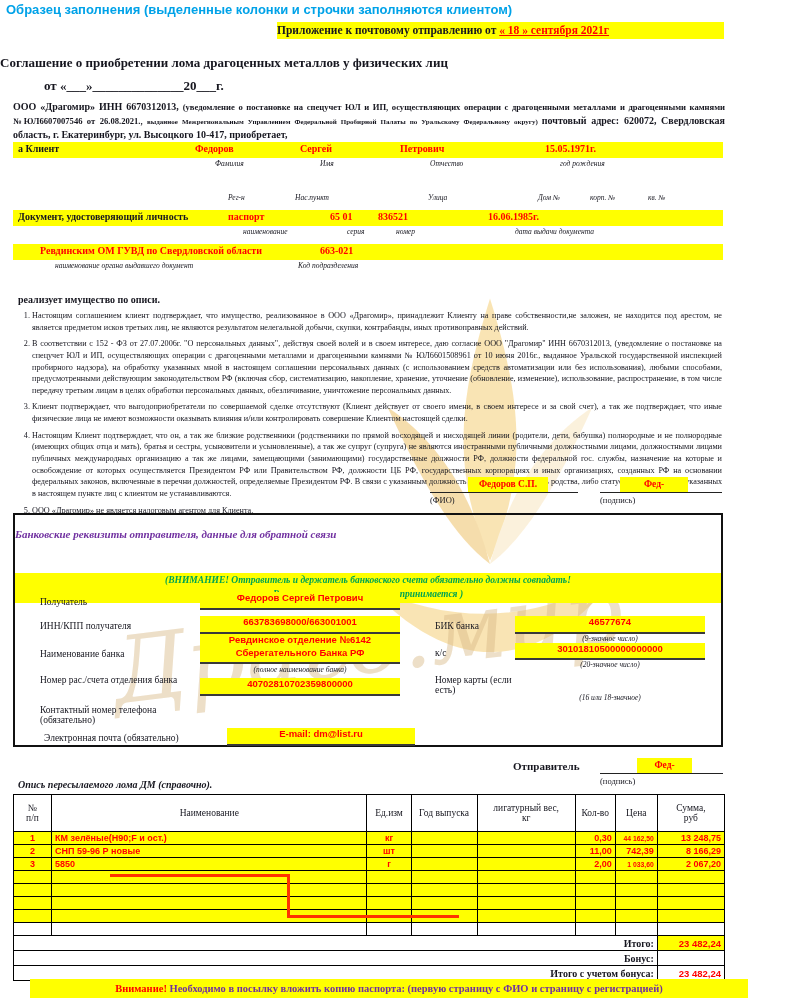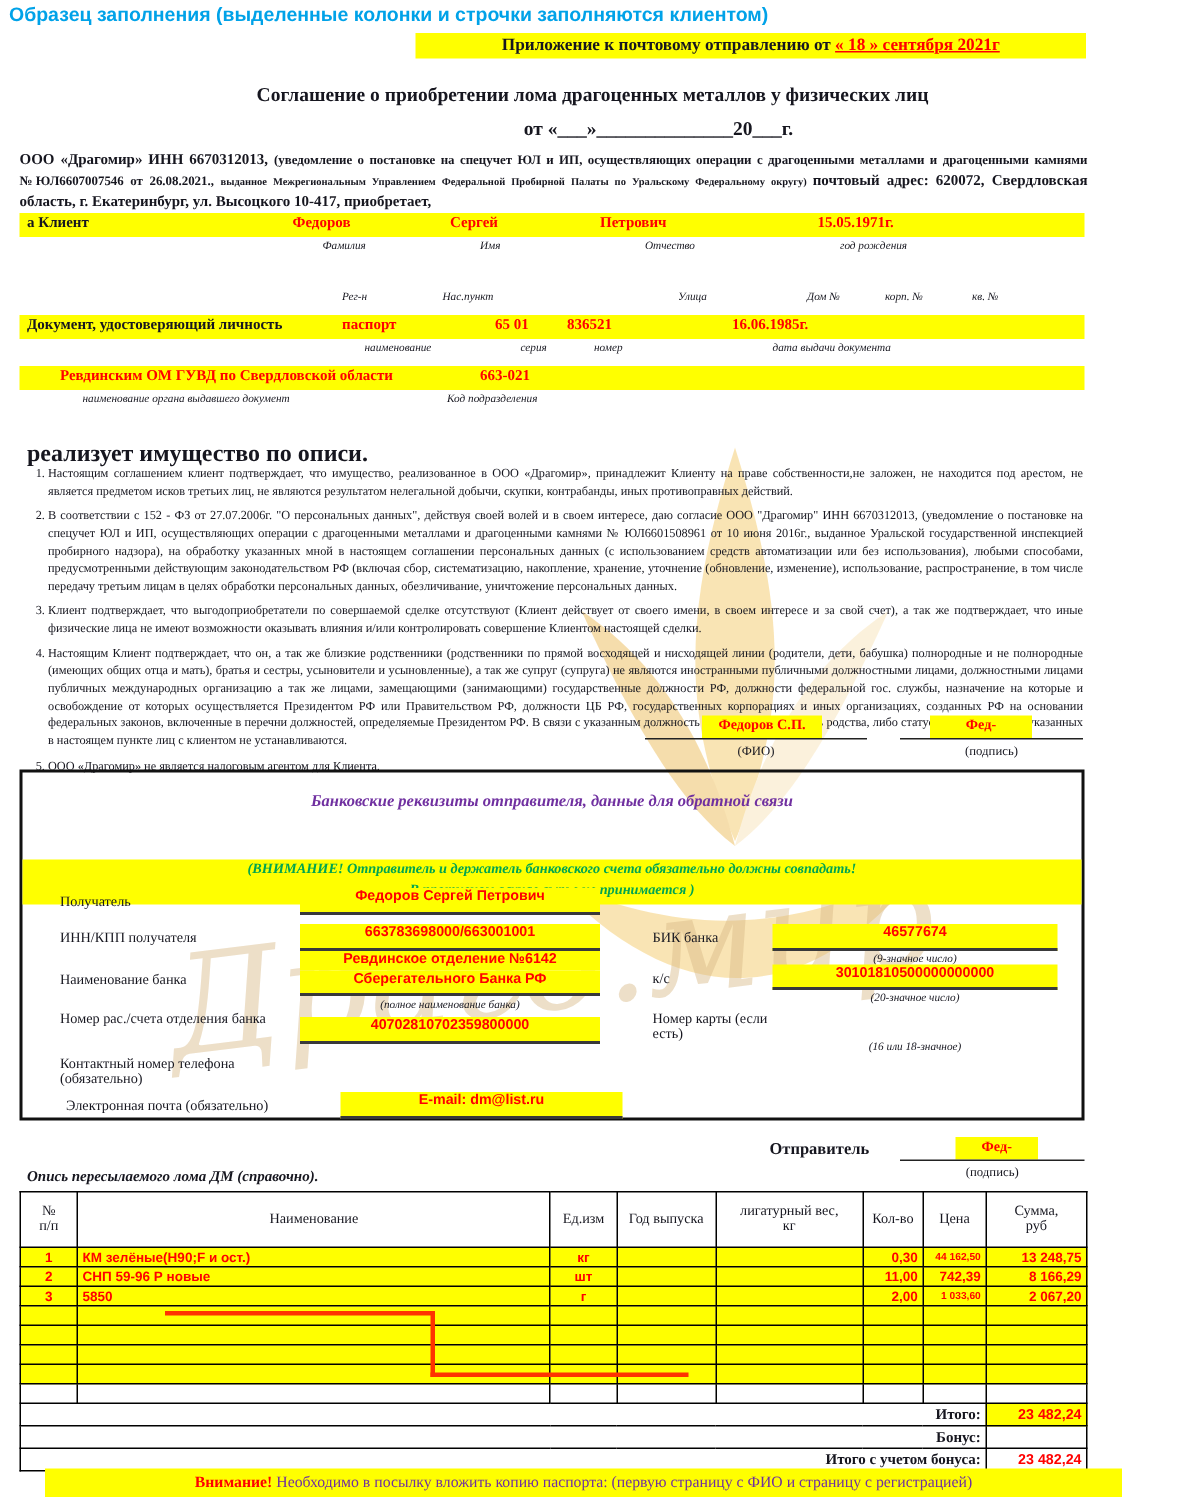--- a/index.html
+++ b/index.html
@@ -4,21 +4,21 @@
 <style>
   html,body{margin:0;padding:0;background:#888;}
   #page{position:relative;width:790px;height:1000px;background:#ffffff;margin:0 auto;
         font-family:"Liberation Serif",serif;color:#16161f;overflow:hidden;}
   .abs{position:absolute;}
   .yellow{background:#ffff00;}
   .red{color:#ff0000;}
   .b{font-weight:bold;}
   .i{font-style:italic;}
   .sans{font-family:"Liberation Sans",sans-serif;}
-  .center{text-align:center;}
+  .center{text-align:left;}
 
   
   #watermark-emblem{left:330px;top:290px;opacity:.42;z-index:0;}
   #watermark-text{left:110px;top:580px;width:640px;font-size:92px;font-style:italic;
      font-family:"DejaVu Serif",serif;color:rgba(214,184,134,.45);transform:rotate(-7deg);
      z-index:0;white-space:nowrap;}
 
   .z{z-index:2;}
 
   
@@ -32,21 +32,21 @@
   #intro{left:13px;top:100px;width:712px;font-size:10px;line-height:1.38;text-align:justify;}
   #intro .s2{font-size:8.6px;}
   #intro .s3{font-size:7px;}
 
   
   .crow{left:13px;width:710px;height:16px;font-size:10px;}
   .crow span{position:absolute;top:1px;white-space:nowrap;}
   .subrow{left:13px;width:710px;height:12px;font-size:7.5px;font-style:italic;}
   .subrow span{position:absolute;top:0;white-space:nowrap;}
 
-  #realize-note{left:18px;top:294px;font-size:16px;}
+  #realize-note{left:18px;top:294px;font-size:10px;}
 
   
   #terms{left:16px;top:310px;width:706px;font-size:8.2px;line-height:1.42;text-align:justify;}
   #terms ol{margin:0;padding-left:16px;}
   #terms li{margin-bottom:5px;}
 
   
   .sigline{border-bottom:1.5px solid #222;height:0;}
   .sigval{height:15px;font-size:9.5px;line-height:15px;text-align:center;}
   .siglabel{font-size:8.5px;}
@@ -81,21 +81,21 @@
   #inv-table td.tiny{font-size:6.8px;}
   #inv-table td.tlabel{font-family:"Liberation Serif",serif;color:#16161f;font-weight:bold;
                 text-align:right;background:#fff;font-size:10px;height:14px;}
   #inv-table td.tval{text-align:right;font-size:9.5px;height:14px;}
 
   .redmark{background:#ff3300;z-index:3;}
 
   #footer-banner{left:30px;top:979px;width:718px;height:19px;background:#ffff00;
      text-align:center;font-size:10.5px;line-height:19px;}
   #footer-banner .head{color:#ff0000;font-weight:bold;}
-  #footer-banner .rest{color:#7030a0;font-weight:normal;}
+  #footer-banner .rest{color:#7030a0;font-weight:bold;}
 </style>
 </head>
 <body>
 
 <div id="page">
 
   <svg id="watermark-emblem" class="abs" width="320" height="420" viewBox="0 0 100 130">
     <path d="M50 2 C40 34 38 56 50 84 C62 56 60 34 50 2 Z" fill="#f2c14e"></path>
     <path d="M18 36 C28 58 38 76 50 85 C44 62 33 46 18 36 Z" fill="#e9b03c"></path>
     <path d="M82 36 C72 58 62 76 50 85 C56 62 67 46 82 36 Z" fill="#f7dfae"></path>
@@ -125,21 +125,21 @@
   <div class="abs subrow z" style="top:159px">
     <span style="left:202px">Фамилия</span>
     <span style="left:307px">Имя</span>
     <span style="left:417px">Отчество</span>
     <span style="left:547px">год рождения</span>
   </div>
 
   <div class="abs subrow z" style="top:193px">
     <span style="left:215px">Рег-н</span>
     <span style="left:282px">Нас.пункт</span>
-    <span style="left:439px">Улица</span>
+    <span style="left:415px">Улица</span>
     <span style="left:525px">Дом №</span>
     <span style="left:577px">корп. №</span>
     <span style="left:635px">кв. №</span>
   </div>
 
   <div class="abs crow yellow z" style="top:210px">
     <span class="b" style="left:5px">Документ, удостоверяющий личность</span>
     <span class="red b" style="left:215px">паспорт</span>
     <span class="red b" style="left:317px">65 01</span>
     <span class="red b" style="left:365px">836521</span>

